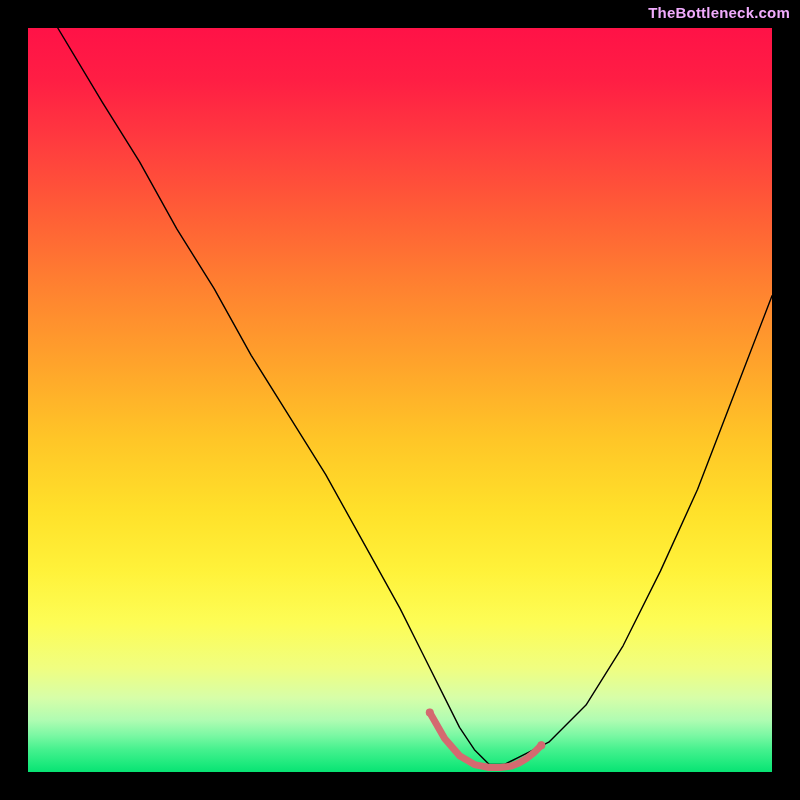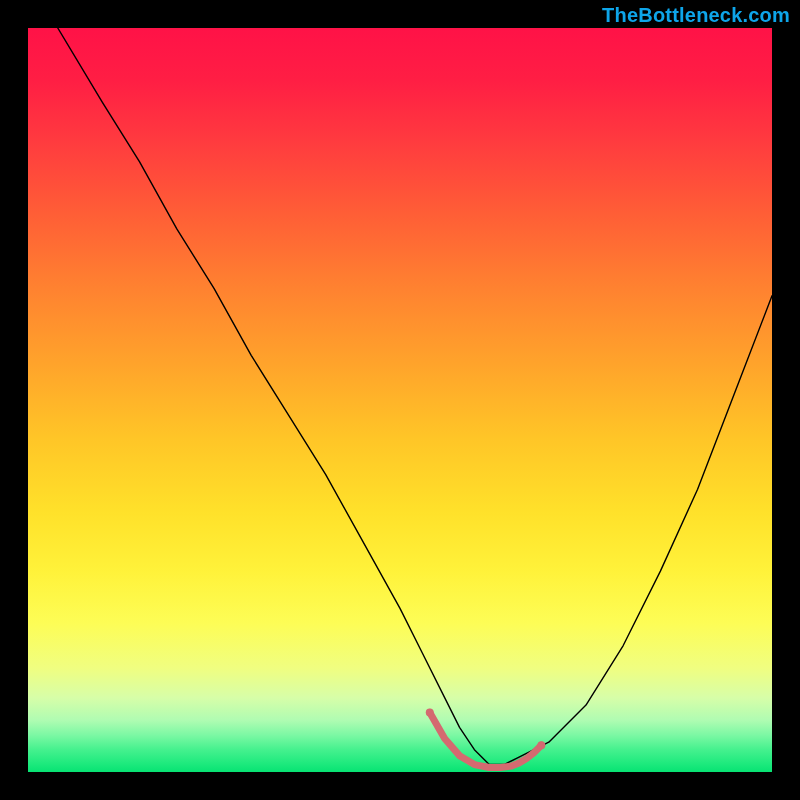--- a/index.html
+++ b/index.html
@@ -13,22 +13,22 @@
   }
   .canvas-wrap {
     position: relative;
     width: 800px;
     height: 800px;
   }
   .watermark {
     position: absolute;
     top: 4px;
     right: 10px;
-    color: #0ea5e9;
-    font-size: 20px;
+    color: #f0abfc;
+    font-size: 15px;
     font-weight: 600;
     letter-spacing: 0.2px;
     z-index: 10;
   }
   svg.chart {
     position: absolute;
     top: 0;
     left: 0;
     width: 800px;
     height: 800px;

